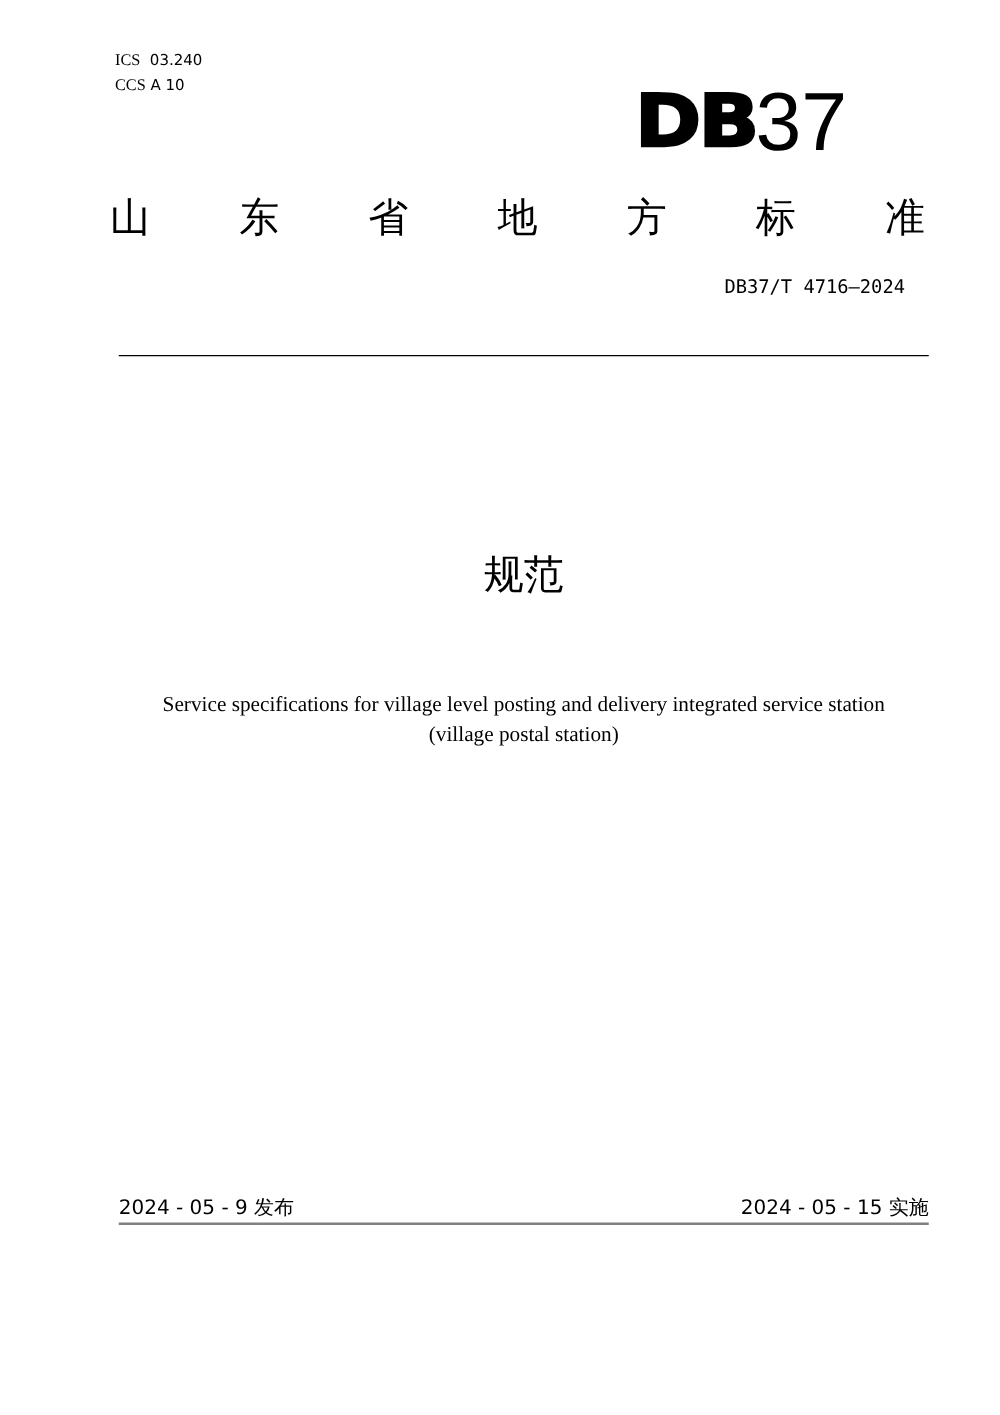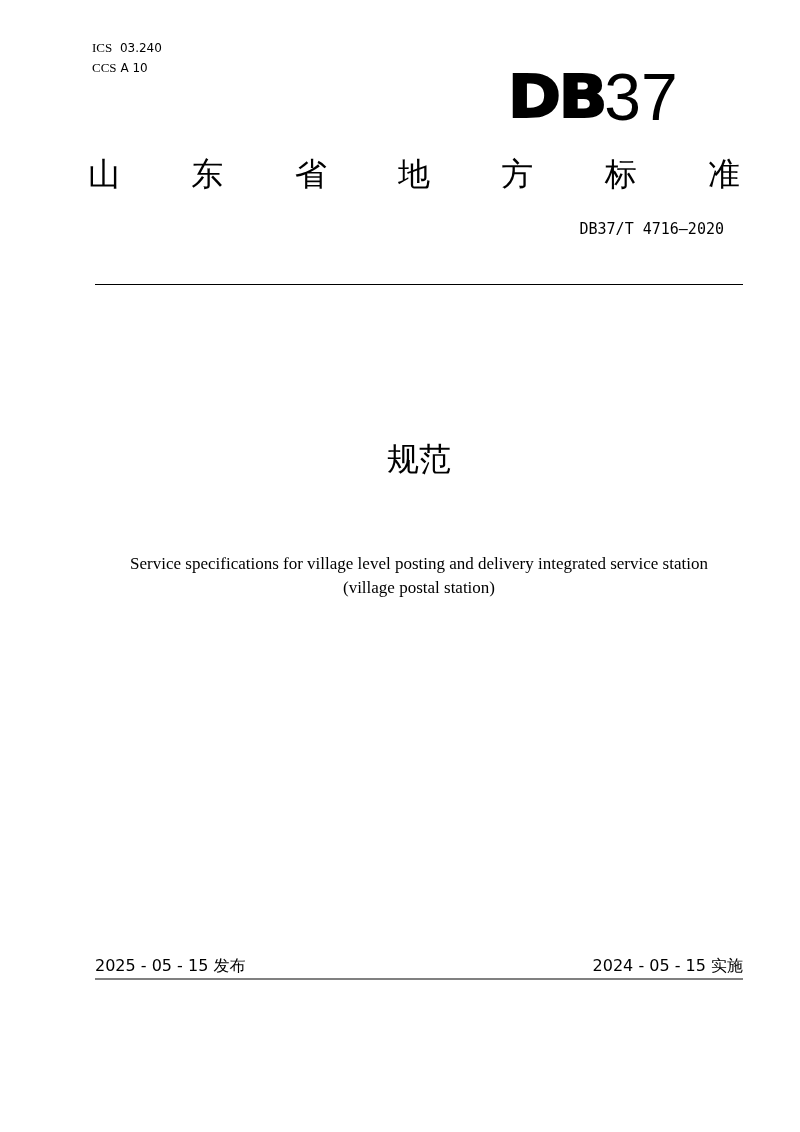--- a/index.html
+++ b/index.html
@@ -154,34 +154,34 @@
   <div class="province-title">
     <span>山</span>
     <span>东</span>
     <span>省</span>
     <span>地</span>
     <span>方</span>
     <span>标</span>
     <span>准</span>
   </div>
 
-  <div class="std-number">DB37/T 4716—2020</div>
+  <div class="std-number">DB37/T 4716—2024</div>
 
   <div class="top-rule"></div>
 
   <div class="cn-title">
     <span class="line2">规范</span>
   </div>
 
   <div class="en-title">
     <div>Service specifications for village level posting and delivery integrated service station</div>
     <div>(village postal station)</div>
   </div>
 
   <div class="dates">
-    <span class="d">2025 - 05 - 15 发布</span>
+    <span class="d">2024 - 05 - 9 发布</span>
     <span class="d">2024 - 05 - 15 实施</span>
   </div>
 
   <div class="bottom-rule"></div>
 
 
 </div>
 
 </body></html>

